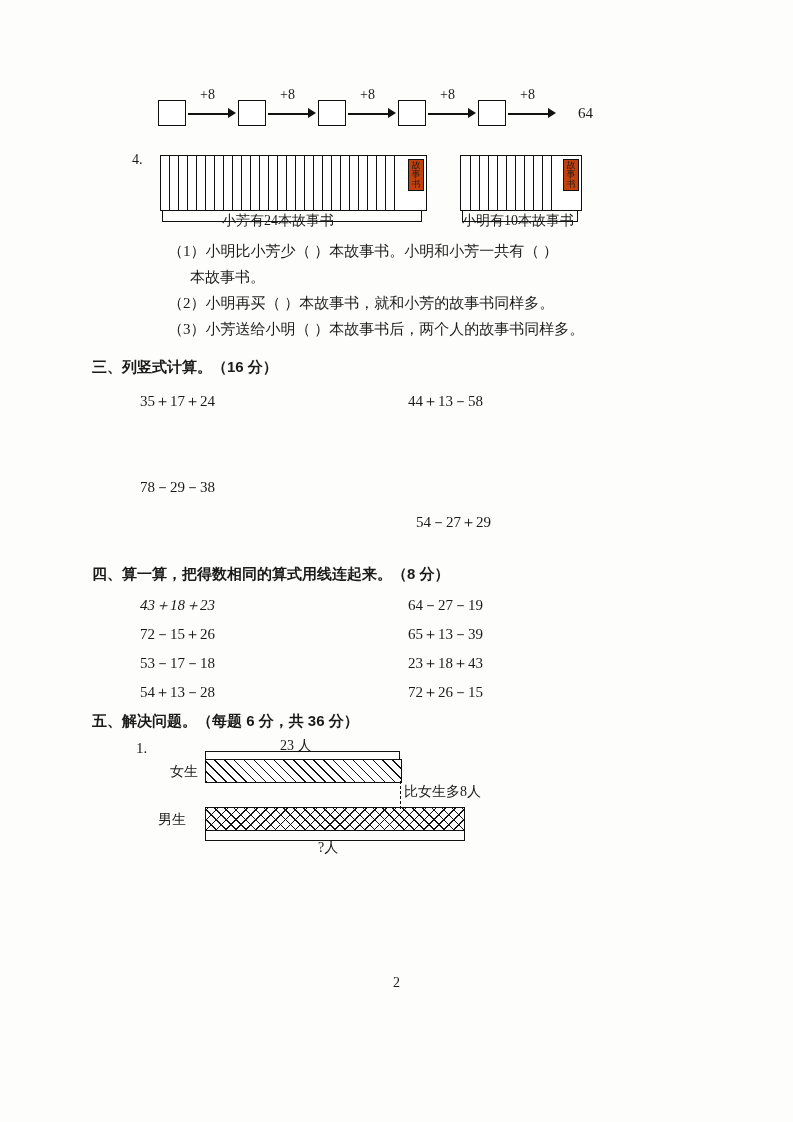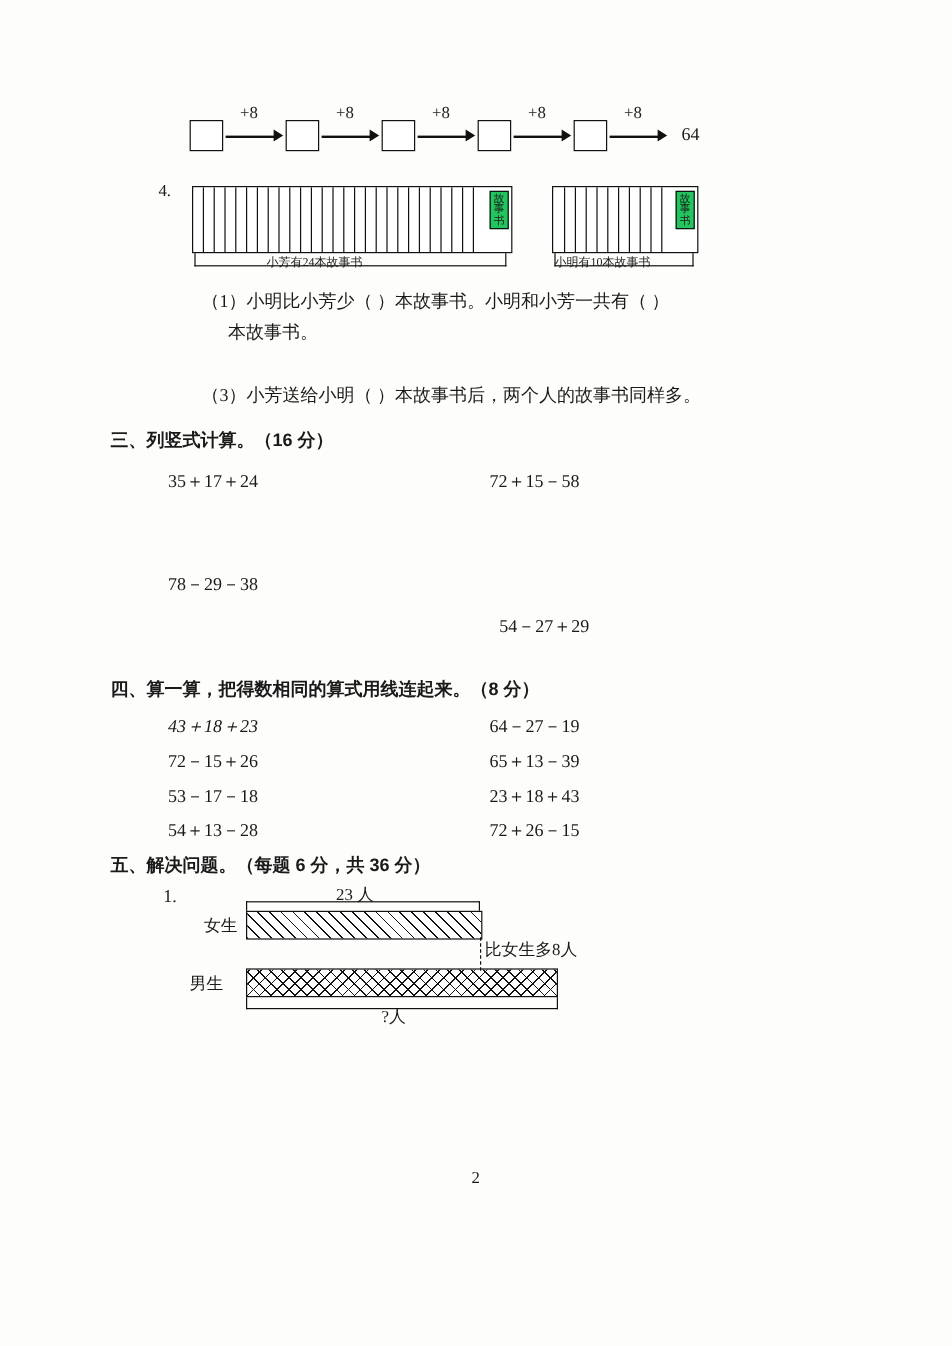--- a/index.html
+++ b/index.html
@@ -32,44 +32,44 @@
     font-family:"Liberation Serif",serif;
   }
   .chain .arrowwrap .line{
     position:absolute;left:2px;top:12px;width:44px;height:1.5px;background:#111;
   }
   .chain .arrowwrap .head{
     position:absolute;left:42px;top:7px;width:0;height:0;
     border-top:5px solid transparent;border-bottom:5px solid transparent;
     border-left:8px solid #111;
   }
-  .chain .endnum{font-size:15px;margin-left:10px;text-align:right;}
+  .chain .endnum{font-size:15px;margin-left:20px;text-align:right;}
 
   
   .q4label{position:absolute;left:132px;top:152px;font-size:14px;}
 
   
   .stackwrap{position:absolute;}
   .stack{
     position:relative;height:54px;border:1.5px solid #111;background:#fff;
     overflow:hidden;
   }
   .stack .slab{
     position:absolute;top:0;bottom:0;width:1px;background:#111;
   }
   .stack .label{
     position:absolute;right:2px;top:3px;width:14px;
     font-size:9px;line-height:1.05;text-align:center;
-    border:1px solid #111;background:#22c55e;padding:1px 0;
+    border:1px solid #111;background:#c2410c;padding:1px 0;
   }
   .brace{
     position:absolute;height:10px;border-left:1.5px solid #111;
     border-right:1.5px solid #111;border-bottom:1.5px solid #111;
   }
-  .caption{position:absolute;font-size:10px;white-space:nowrap;}
+  .caption{position:absolute;font-size:14px;white-space:nowrap;}
 
   
   .line{position:absolute;font-size:15px;white-space:nowrap;}
   .sec{position:absolute;font-size:15px;font-weight:bold;white-space:nowrap;
        font-family:"Liberation Sans",sans-serif;}
   .expr{position:absolute;font-size:15px;white-space:nowrap;
         font-family:"Liberation Serif",serif;}
 
   
   .bars{position:absolute;left:150px;top:735px;width:420px;height:135px;}
@@ -190,25 +190,26 @@
       <span class="slab" style="left:81px"></span>
         <span class="slab" style="left:90px"></span>
       <span class="label">故事书</span>
     </div>
     <div class="brace" style="left:2px;top:56px;width:114px;"></div>
   </div>
   <div class="caption" style="left:462px;top:212px;">小明有10本故事书</div>
 
   <div class="line" style="left:168px;top:242px;">（1）小明比小芳少（        ）本故事书。小明和小芳一共有（        ）</div>
   <div class="line" style="left:190px;top:268px;">本故事书。</div>
+  <div class="line" style="left:168px;top:294px;">（2）小明再买（        ）本故事书，就和小芳的故事书同样多。</div>
   <div class="line" style="left:168px;top:320px;">（3）小芳送给小明（        ）本故事书后，两个人的故事书同样多。</div>
 
   <div class="sec" style="left:92px;top:358px;">三、列竖式计算。（16 分）</div>
   <div class="expr" style="left:140px;top:392px;">35＋17＋24</div>
-  <div class="expr" style="left:408px;top:392px;">72＋15－58</div>
+  <div class="expr" style="left:408px;top:392px;">44＋13－58</div>
   <div class="expr" style="left:140px;top:478px;">78－29－38</div>
   <div class="expr" style="left:416px;top:478px;margin-top:35px;">54－27＋29</div>
 
   <div class="sec" style="left:92px;top:565px;">四、算一算，把得数相同的算式用线连起来。（8 分）</div>
   <div class="expr" style="left:140px;top:596px;font-style:italic;">43＋18＋23</div>
   <div class="expr" style="left:140px;top:625px;">72－15＋26</div>
   <div class="expr" style="left:140px;top:654px;text-align:center;">53－17－18</div>
   <div class="expr" style="left:140px;top:683px;">54＋13－28</div>
 
   <div class="expr" style="left:408px;top:596px;">64－27－19</div>

